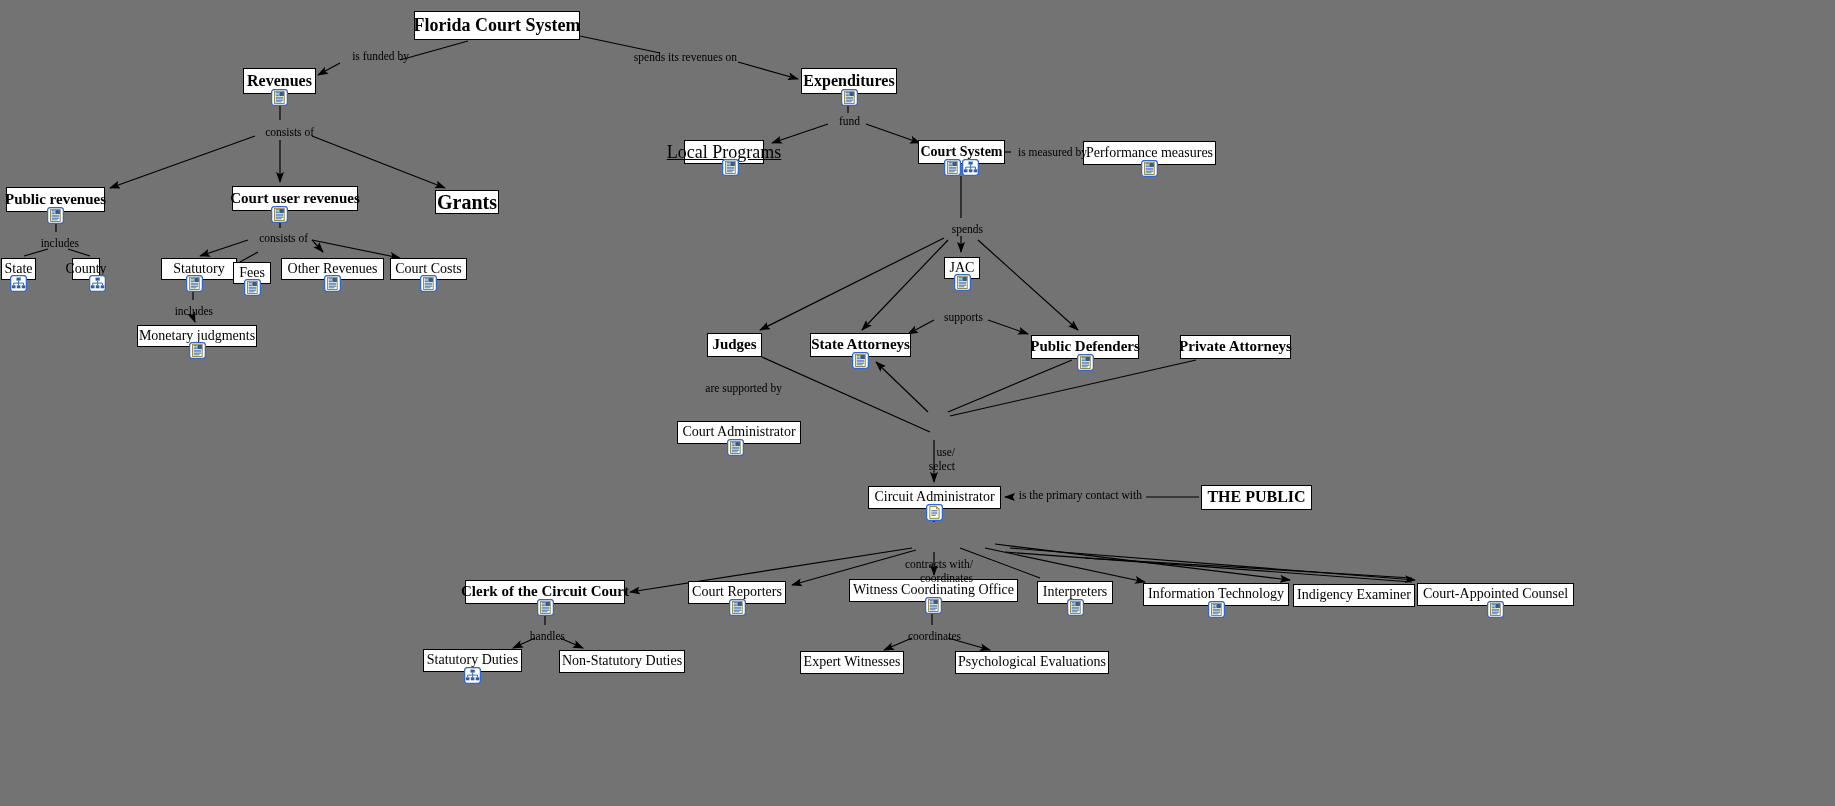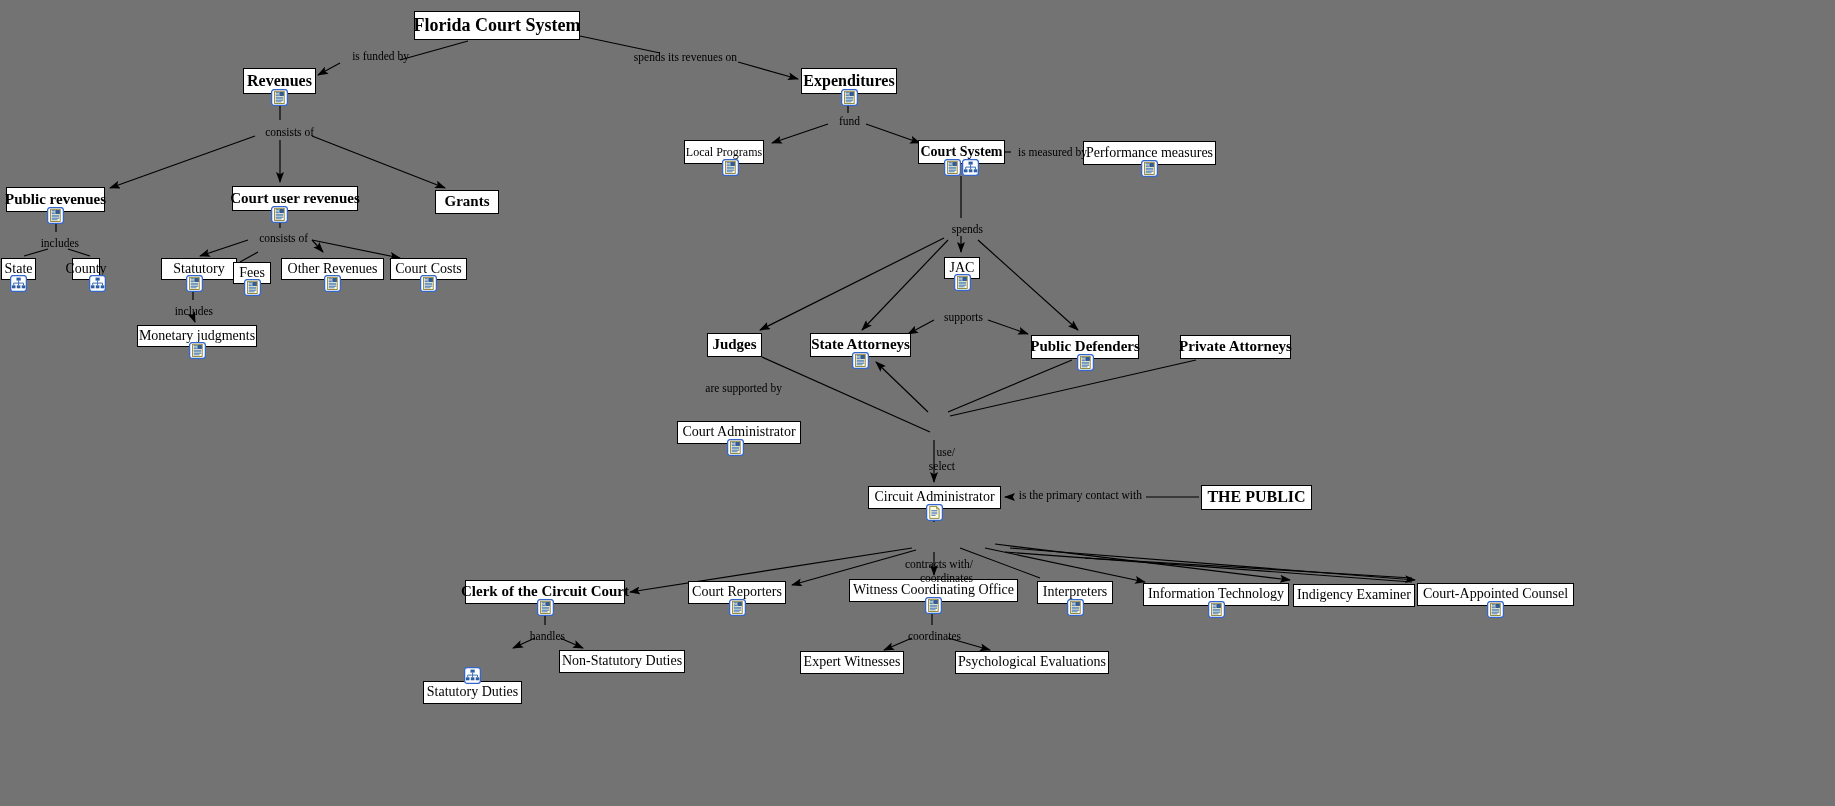--- a/index.html
+++ b/index.html
@@ -183,21 +183,21 @@
         <span class="lbl">Expenditures</span>
       </div>
       <span class="icon" style="left: 840.5px; top: 89px;">
         <svg viewBox="0 0 17 17">
           <rect x="0.6" y="0.6" width="15.8" height="15.8" rx="2.6" fill="#fff" stroke="#3366cc" stroke-width="1.3"></rect>
           <rect x="3.6" y="2.3" width="9.6" height="12.2" fill="#fffde0" stroke="#8a7d2e" stroke-width="0.9"></rect>
           <rect x="8.8" y="3.3" width="3.6" height="3.4" fill="#2e5fa3" stroke="#1b3c6b" stroke-width="0.6"></rect>
           <path d="M4.7,3.6 H7.9 M4.7,5.1 H7.9 M4.7,6.6 H7.9 M4.7,8.3 H12.2 M4.7,9.8 H12.2 M4.7,11.3 H12.2 M4.7,12.8 H10.6" stroke="#3b6fb5" stroke-width="0.9"></path>
         </svg>
       </span>
-      <div class="node" style="left: 684px; top: 140px; width: 80px; height: 24px; font-size: 12px;">
+      <div class="node" style="left: 684px; top: 140px; width: 80px; height: 24px; font-size: 18px; text-decoration: underline;">
         <span class="lbl">Local Programs</span>
       </div>
       <span class="icon" style="left: 722px; top: 159px;">
         <svg viewBox="0 0 17 17">
           <rect x="0.6" y="0.6" width="15.8" height="15.8" rx="2.6" fill="#fff" stroke="#3366cc" stroke-width="1.3"></rect>
           <rect x="3.6" y="2.3" width="9.6" height="12.2" fill="#fffde0" stroke="#8a7d2e" stroke-width="0.9"></rect>
           <rect x="8.8" y="3.3" width="3.6" height="3.4" fill="#2e5fa3" stroke="#1b3c6b" stroke-width="0.6"></rect>
           <path d="M4.7,3.6 H7.9 M4.7,5.1 H7.9 M4.7,6.6 H7.9 M4.7,8.3 H12.2 M4.7,9.8 H12.2 M4.7,11.3 H12.2 M4.7,12.8 H10.6" stroke="#3b6fb5" stroke-width="0.9"></path>
         </svg>
       </span>
@@ -248,21 +248,21 @@
         <span class="lbl">Court user revenues</span>
       </div>
       <span class="icon" style="left: 270.5px; top: 206px;">
         <svg viewBox="0 0 17 17">
           <rect x="0.6" y="0.6" width="15.8" height="15.8" rx="2.6" fill="#fff" stroke="#3366cc" stroke-width="1.3"></rect>
           <rect x="3.6" y="2.3" width="9.6" height="12.2" fill="#fffde0" stroke="#8a7d2e" stroke-width="0.9"></rect>
           <rect x="8.8" y="3.3" width="3.6" height="3.4" fill="#2e5fa3" stroke="#1b3c6b" stroke-width="0.6"></rect>
           <path d="M4.7,3.6 H7.9 M4.7,5.1 H7.9 M4.7,6.6 H7.9 M4.7,8.3 H12.2 M4.7,9.8 H12.2 M4.7,11.3 H12.2 M4.7,12.8 H10.6" stroke="#3b6fb5" stroke-width="0.9"></path>
         </svg>
       </span>
-      <div class="node bold" style="left: 435px; top: 190px; width: 64px; height: 24px; font-size: 15px;">
+      <div class="node bold" style="left: 435px; top: 190px; width: 64px; height: 24px; font-size: 20px;">
         <span class="lbl">Grants</span>
       </div>
       <div class="node" style="left: 1px; top: 258px; width: 35px; height: 22px; font-size: 14px;">
         <span class="lbl">State</span>
       </div>
       <span class="icon" style="left: 10px; top: 275px;">
         <svg viewBox="0 0 17 17">
           <rect x="0.6" y="0.6" width="15.8" height="15.8" rx="2.6" fill="#fff" stroke="#3366cc" stroke-width="1.3"></rect>
           <rect x="6.5" y="2.6" width="4.2" height="3" fill="#2e5fa3"></rect>
           <path d="M8.6,5.6 L8.6,8.1 M3.7,8.1 L13.5,8.1 M3.7,8.1 L3.7,10.2 M8.6,8.1 L8.6,10.2 M13.5,8.1 L13.5,10.2" stroke="#3b6fb5" stroke-width="1" fill="none"></path>
@@ -465,21 +465,21 @@
         <span class="lbl">Court-Appointed Counsel</span>
       </div>
       <span class="icon" style="left: 1487px; top: 601px;">
         <svg viewBox="0 0 17 17">
           <rect x="0.6" y="0.6" width="15.8" height="15.8" rx="2.6" fill="#fff" stroke="#3366cc" stroke-width="1.3"></rect>
           <rect x="3.6" y="2.3" width="9.6" height="12.2" fill="#fffde0" stroke="#8a7d2e" stroke-width="0.9"></rect>
           <rect x="8.8" y="3.3" width="3.6" height="3.4" fill="#2e5fa3" stroke="#1b3c6b" stroke-width="0.6"></rect>
           <path d="M4.7,3.6 H7.9 M4.7,5.1 H7.9 M4.7,6.6 H7.9 M4.7,8.3 H12.2 M4.7,9.8 H12.2 M4.7,11.3 H12.2 M4.7,12.8 H10.6" stroke="#3b6fb5" stroke-width="0.9"></path>
         </svg>
       </span>
-      <div class="node" style="left: 423px; top: 649px; width: 99px; height: 23px; font-size: 14px; margin-top: 32px;">
+      <div class="node" style="left: 423px; top: 649px; width: 99px; height: 23px; font-size: 14px;">
         <span class="lbl">Statutory Duties</span>
       </div>
       <span class="icon" style="left: 464px; top: 667px;">
         <svg viewBox="0 0 17 17">
           <rect x="0.6" y="0.6" width="15.8" height="15.8" rx="2.6" fill="#fff" stroke="#3366cc" stroke-width="1.3"></rect>
           <rect x="6.5" y="2.6" width="4.2" height="3" fill="#2e5fa3"></rect>
           <path d="M8.6,5.6 L8.6,8.1 M3.7,8.1 L13.5,8.1 M3.7,8.1 L3.7,10.2 M8.6,8.1 L8.6,10.2 M13.5,8.1 L13.5,10.2" stroke="#3b6fb5" stroke-width="1" fill="none"></path>
           <rect x="1.9" y="10.3" width="3.6" height="3" fill="#2e5fa3"></rect>
           <rect x="6.8" y="10.3" width="3.6" height="3" fill="#2e5fa3"></rect>
           <rect x="11.7" y="10.3" width="3.6" height="3" fill="#2e5fa3"></rect>

